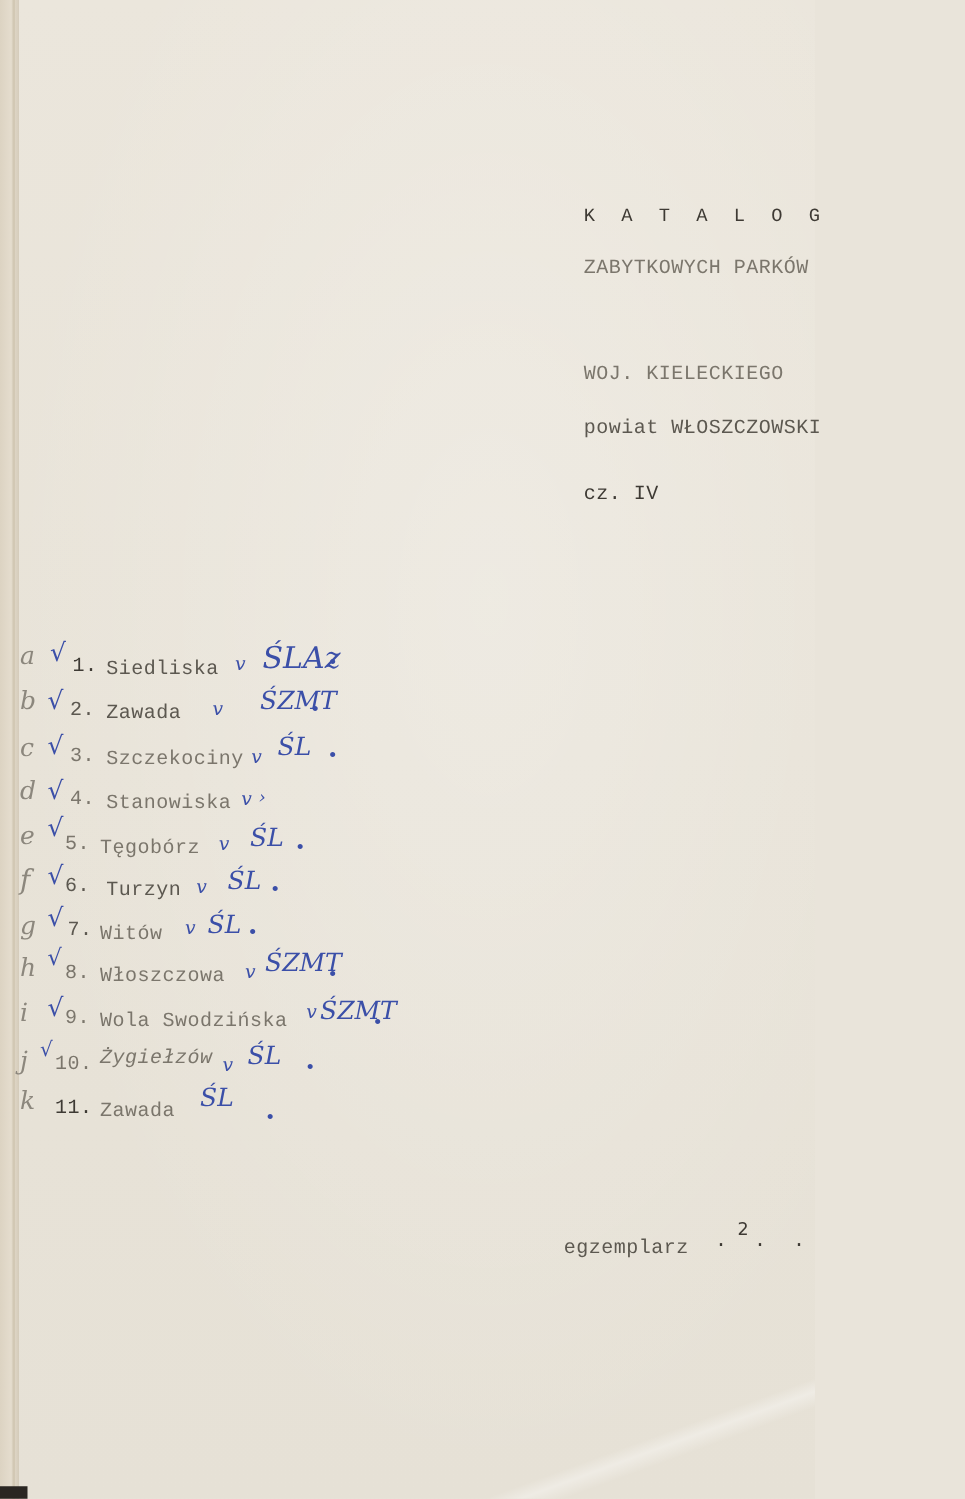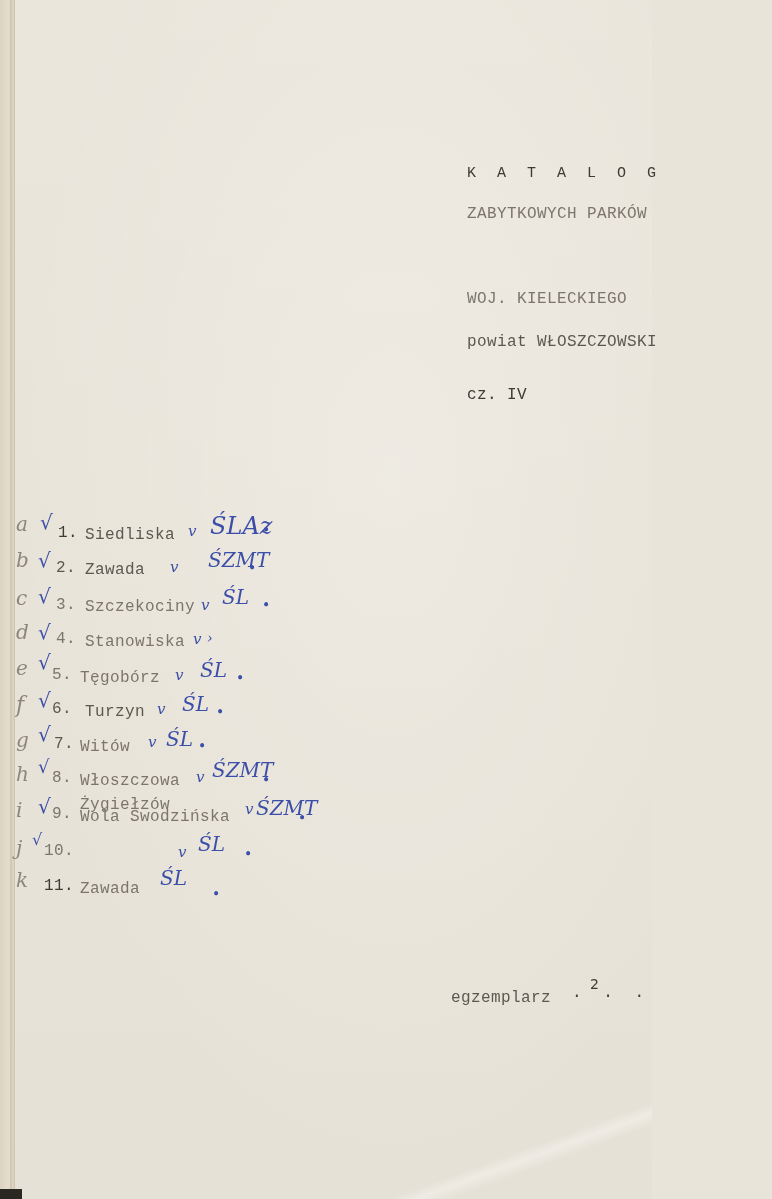--- a/index.html
+++ b/index.html
@@ -135,21 +135,21 @@
       <span class="t faint" style="left:52px; top:805px;">9.</span>
       <span class="t faint" style="left:80px; top:808px;">Wola Swodzińska</span>
       <span class="hand" style="left:245px; top:800px; font-size:15px;">v</span>
       <span class="hand" style="left:256px; top:796px; font-size:20px;">ŚZMT</span>
       <span class="hand" style="left:298px; top:810px; font-size:14px;">•</span>
     </div>
     <div>
       <span class="hand hand-gray" style="left:16px; top:836px; font-size:20px;">j</span>
       <span class="hand" style="left:32px; top:830px; font-size:16px;">√</span>
       <span class="t faint" style="left:44px; top:842px;">10.</span>
-      <span class="t faint" style="left:80px; top:796px;">Żygiełzów</span>
+      <span class="t faint" style="left:80px; top:837px;font-style:italic;">Żygiełzów</span>
       <span class="hand" style="left:178px; top:843px; font-size:15px;">v</span>
       <span class="hand" style="left:198px; top:832px; font-size:20px;">ŚL</span>
       <span class="hand" style="left:244px; top:846px; font-size:14px;">•</span>
     </div>
     <div>
       <span class="hand hand-gray" style="left:16px; top:868px; font-size:20px;">k</span>
       <span class="t dark" style="left:44px; top:877px;text-align:center;">11.</span>
       <span class="t faint" style="left:80px; top:880px;">Zawada</span>
       <span class="hand" style="left:160px; top:866px; font-size:20px;">ŚL</span>
       <span class="hand" style="left:212px; top:886px; font-size:14px;">•</span>

